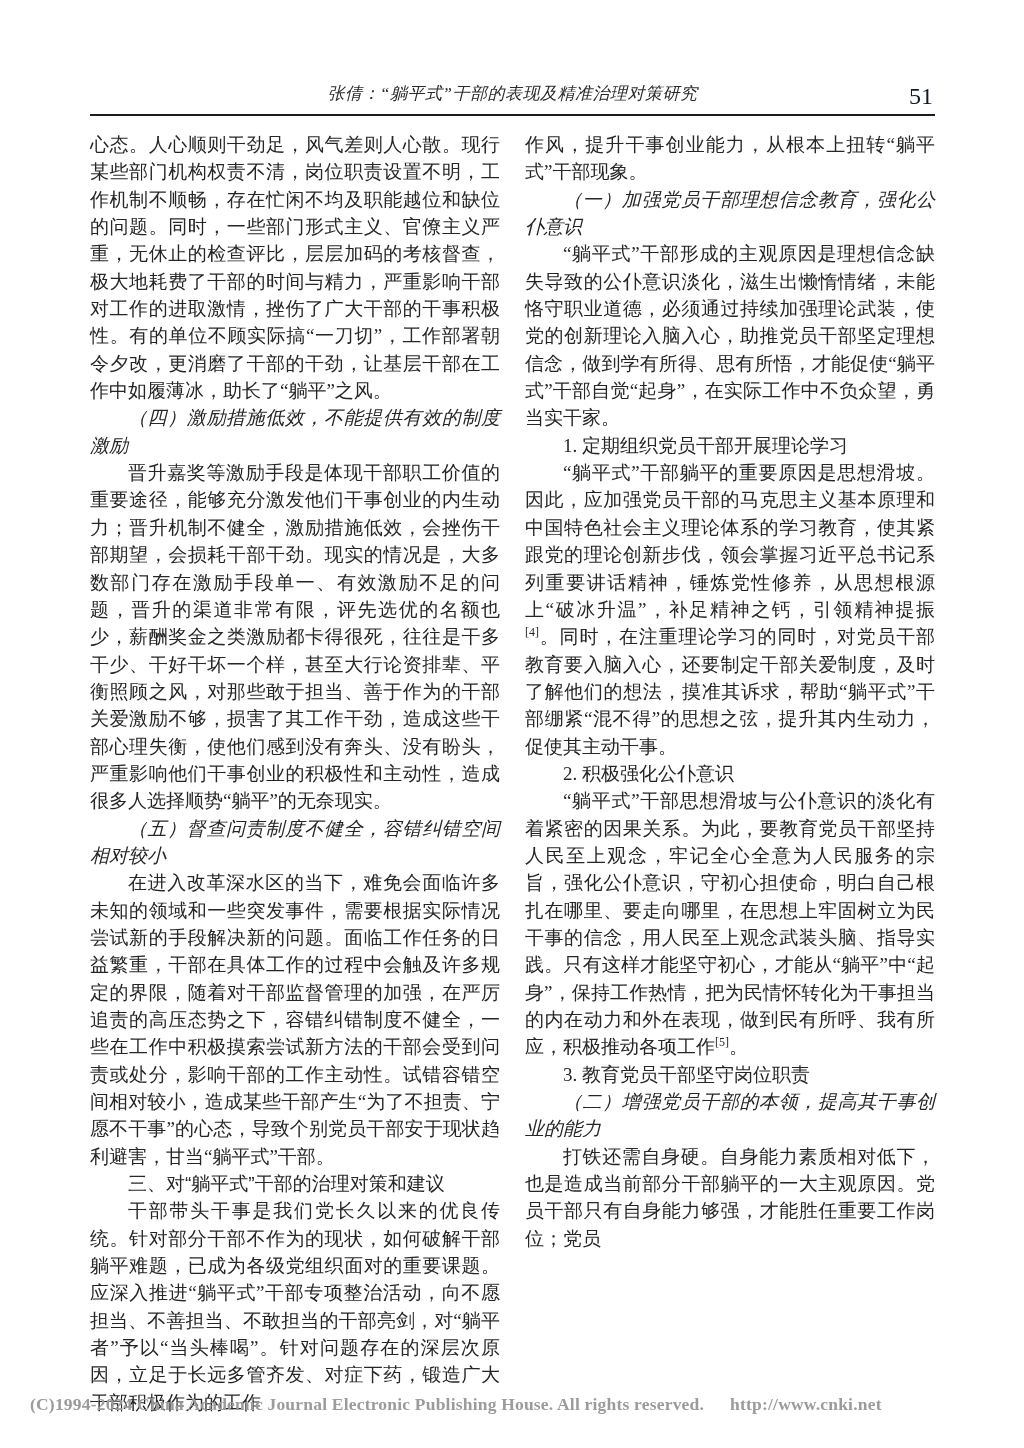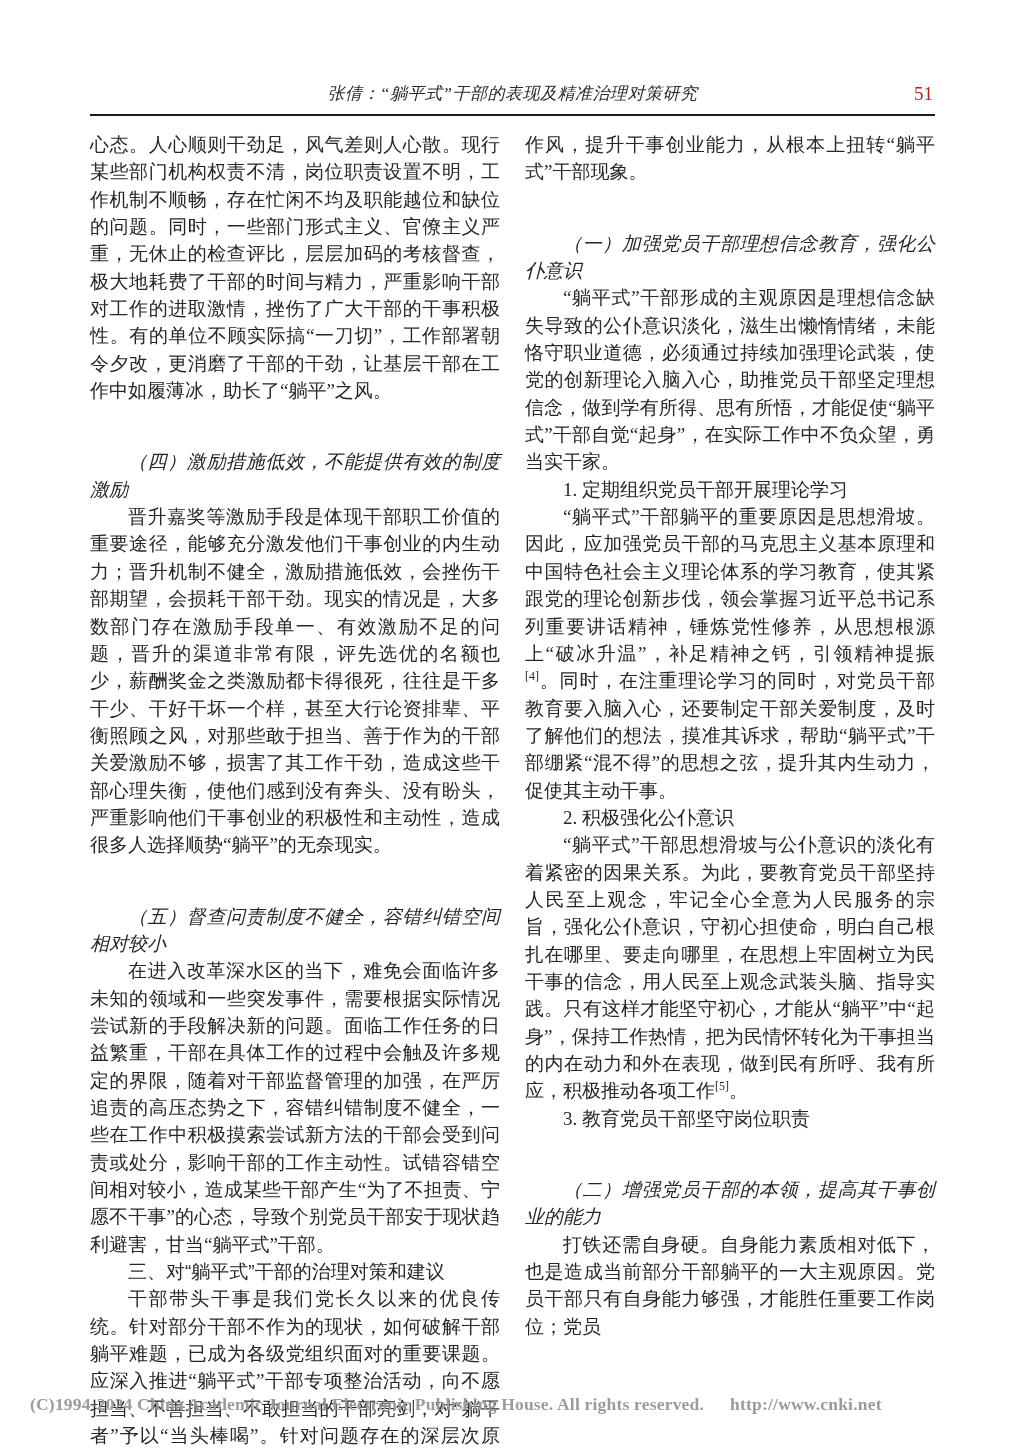--- a/index.html
+++ b/index.html
@@ -21,23 +21,23 @@
   .header-title {
     text-align: center;
     font-size: 17px;
     font-style: italic;
     color: #2b2b2b;
     letter-spacing: 0.5px;
   }
   .page-number {
     position: absolute;
     right: 2px; top: 1px;
-    font-size: 19px;
+    font-size: 24px;
     font-style: normal;
-    color: #b91c1c;
+    color: #0f172a;
   }
   .rule {
     margin: 6px 89px 0 90px;
     border: 0;
     border-top: 2px solid #1c1c1c;
     height: 0;
   }
 
   .columns {
     margin: 15px 89px 0 90px;
@@ -50,21 +50,20 @@
     line-height: 27.35px;
     text-align: justify;
   }
   .column p { margin: 0; padding: 0; }
   p.body { text-indent: 2em; }
   p.noindent { text-indent: 0; }
   p.subheading {
     text-indent: 2em;
     font-style: italic;
     font-family: "Liberation Serif", "DejaVu Serif", serif;
-    margin-top: 44px;
   }
   p.heading {
     text-indent: 2em;
     font-weight: 400;
     font-family: "Liberation Sans", "DejaVu Sans", sans-serif;
   }
   p.numbered { text-indent: 2em; }
   sup.ref {
     font-size: 12px;
     line-height: 0;

